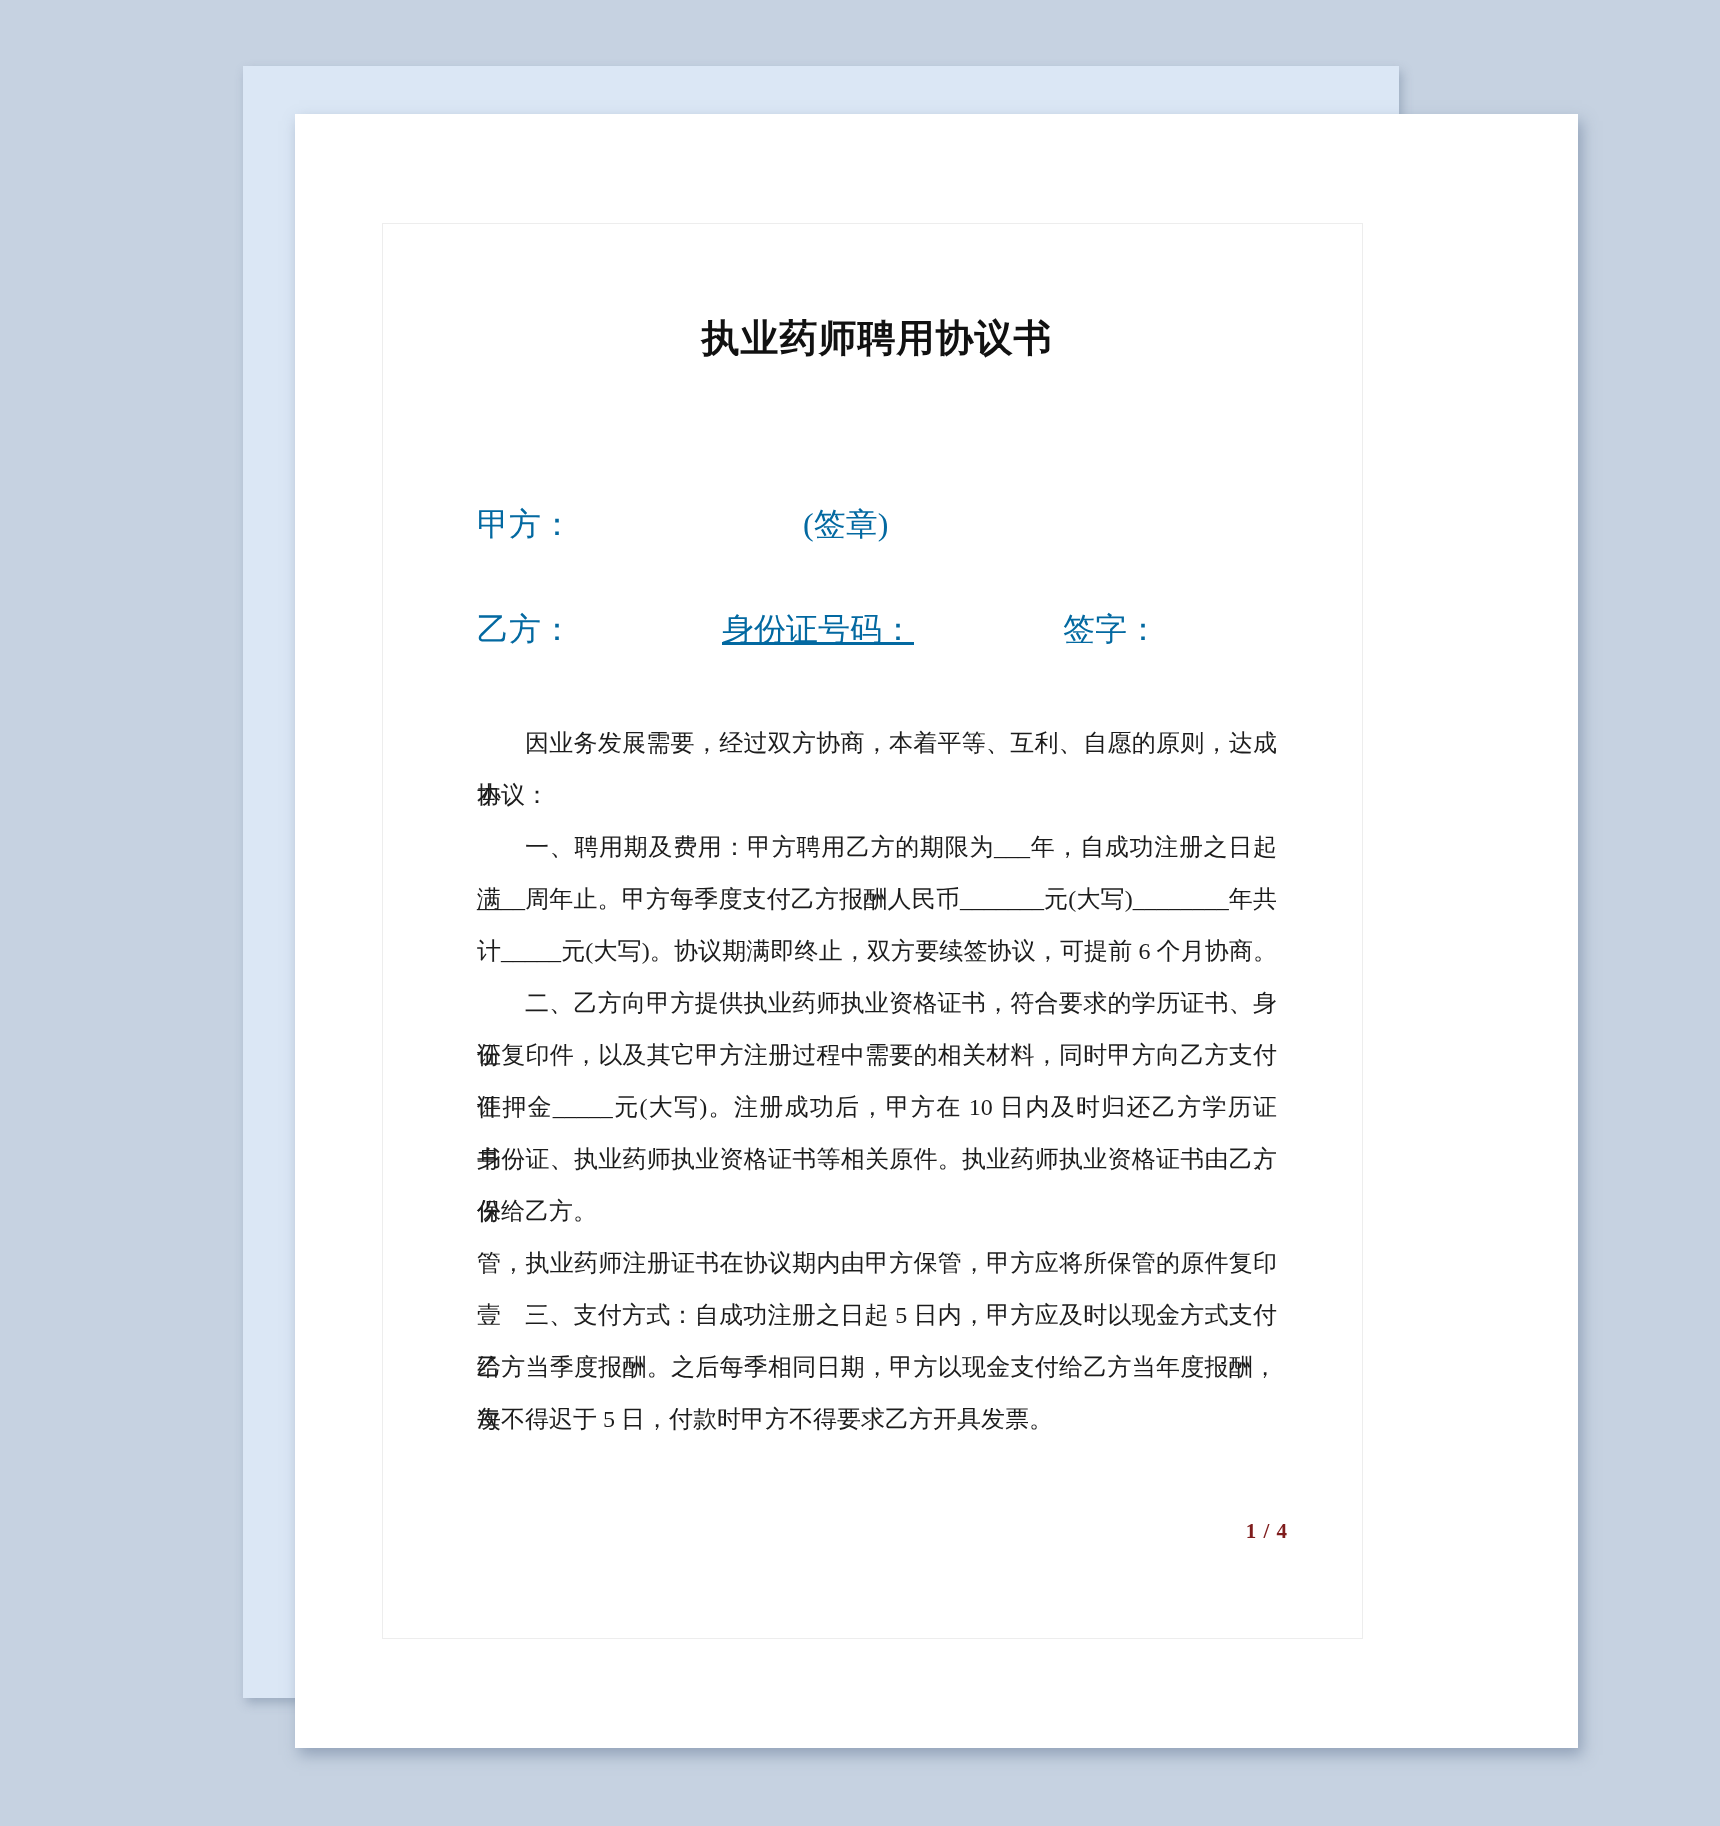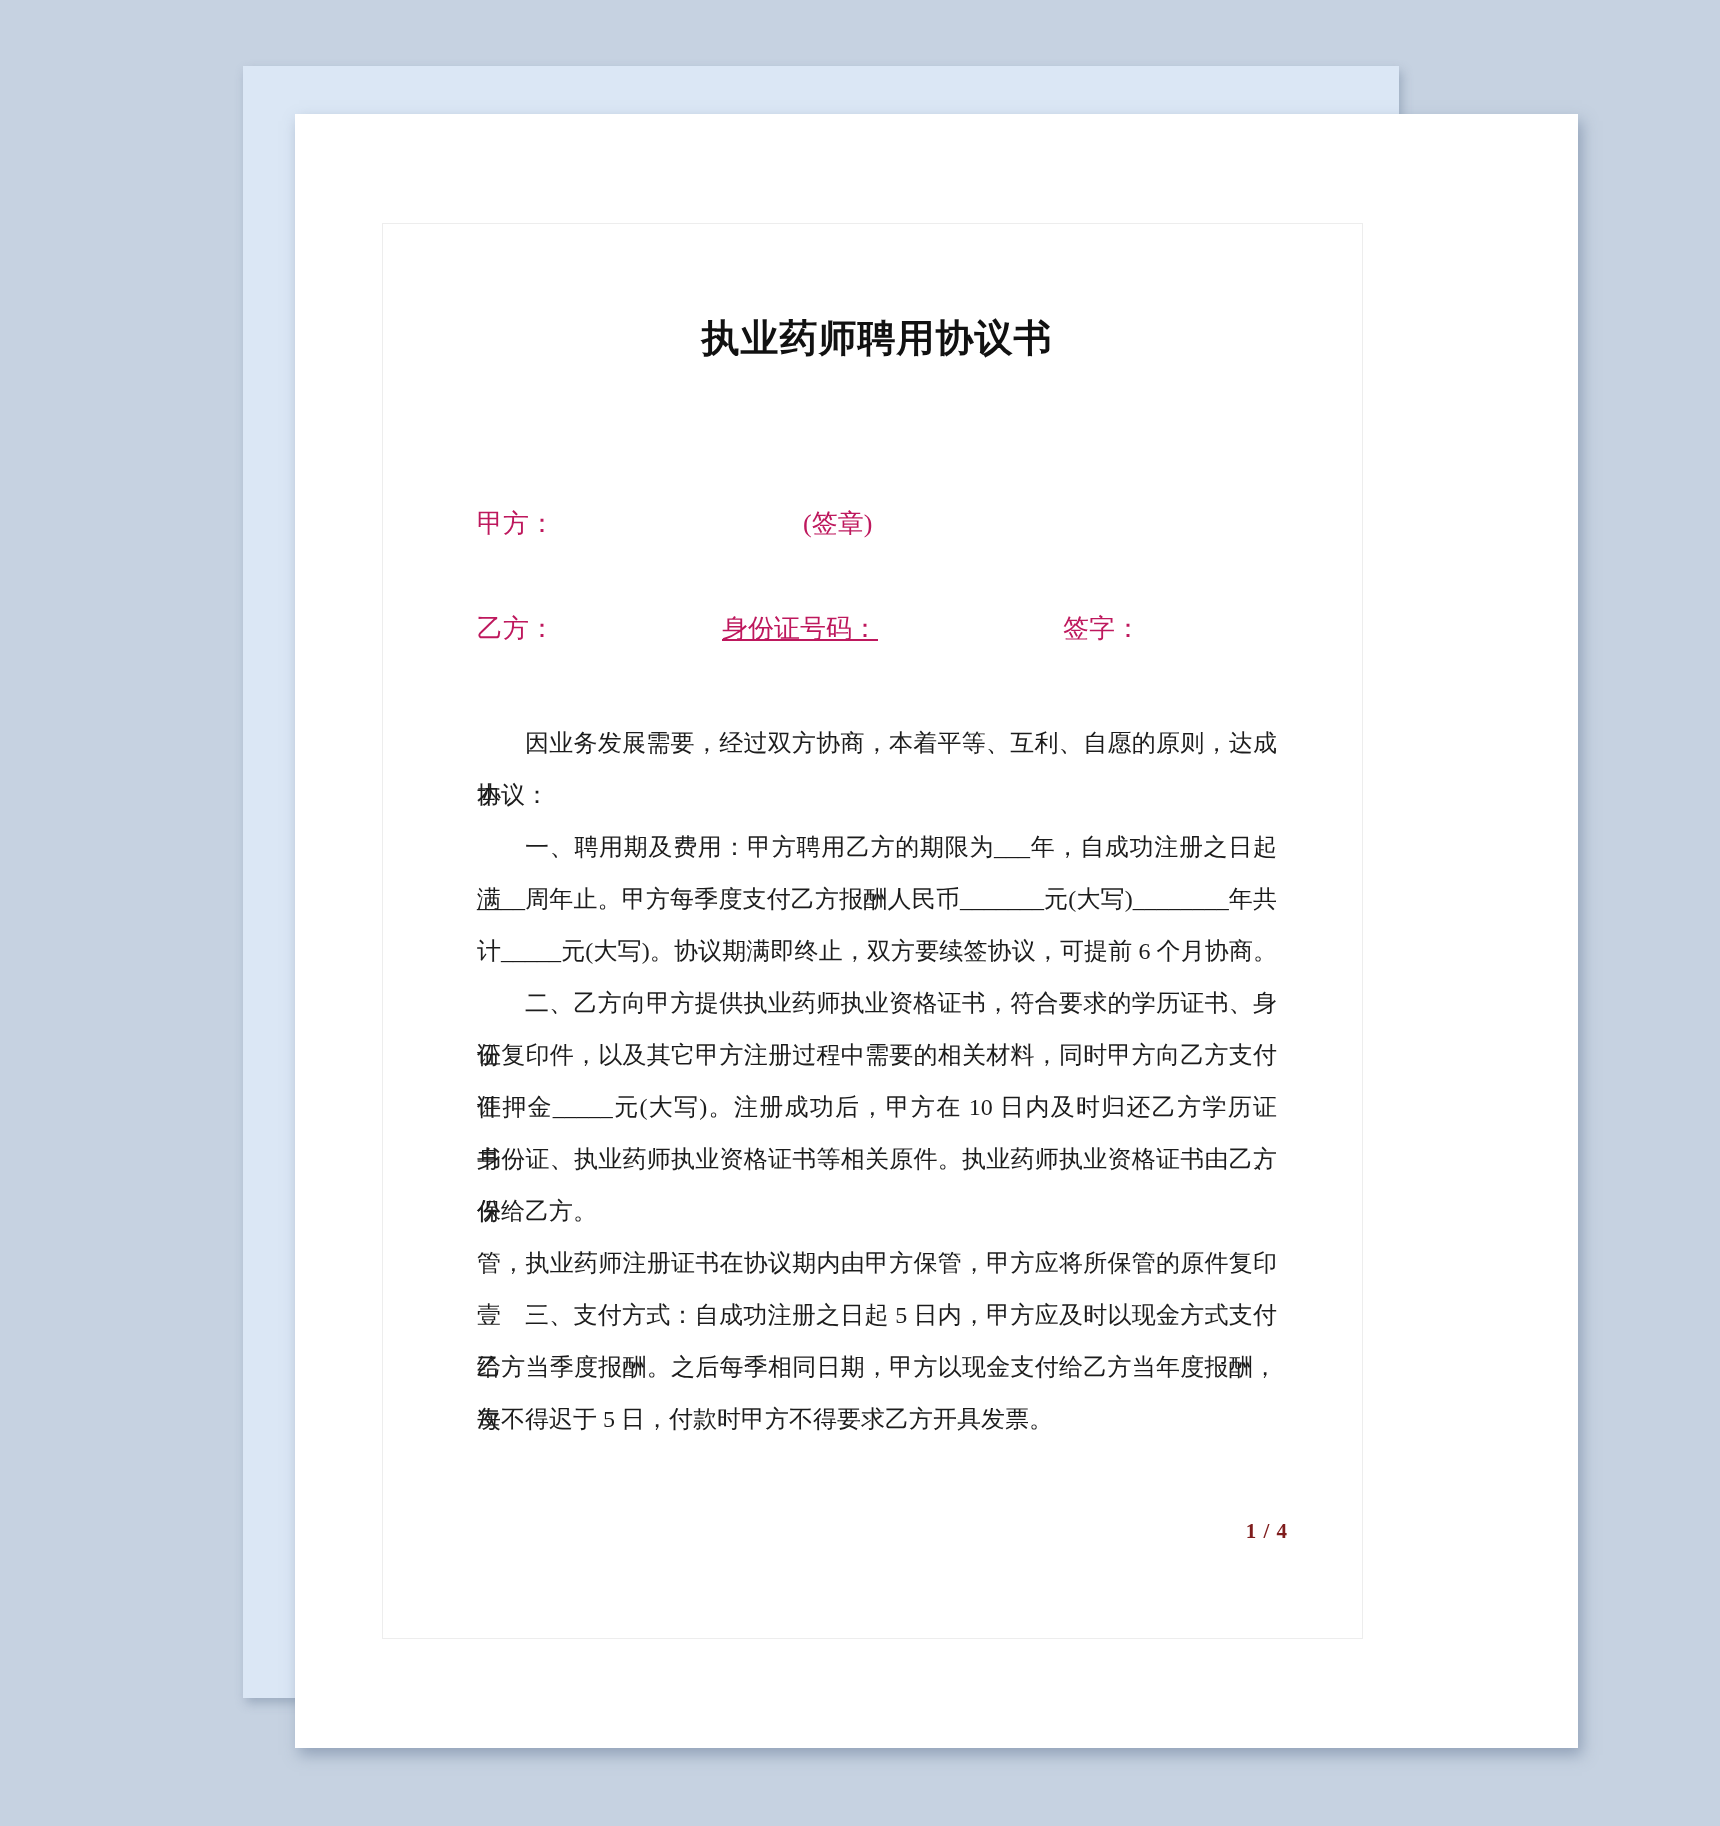--- a/index.html
+++ b/index.html
@@ -21,21 +21,21 @@
   .inner-frame{
     position:absolute;left:87px;top:109px;width:979px;height:1414px;
     border:1px solid #ededed;
   }
   .doc-title{
     position:absolute;left:182px;top:200px;width:800px;
     font-size:38px;line-height:48px;font-weight:bold;color:#111;
     text-align:center;letter-spacing:1px;white-space:nowrap;
   }
   .field-label{
-    position:absolute;font-size:26px;line-height:34px;color:#be185d;
+    position:absolute;font-size:32px;line-height:34px;color:#0369a1;
     white-space:nowrap;
   }
   .lbl-party-a{left:182px;top:393px;}
   .lbl-seal{left:508px;top:393px;}
   .lbl-party-b{left:182px;top:498px;}
   .lbl-idnum{left:427px;top:498px;text-decoration:underline;}
   .lbl-sign{left:768px;top:498px;}
   .body-lines{
     position:absolute;left:182px;top:603px;width:800px;
     font-size:24px;color:#1c1c1c;

